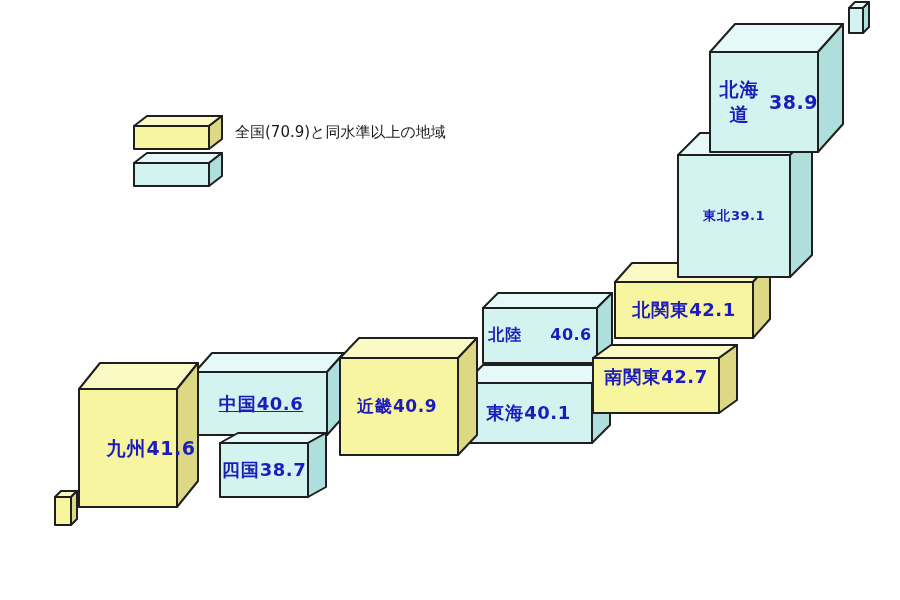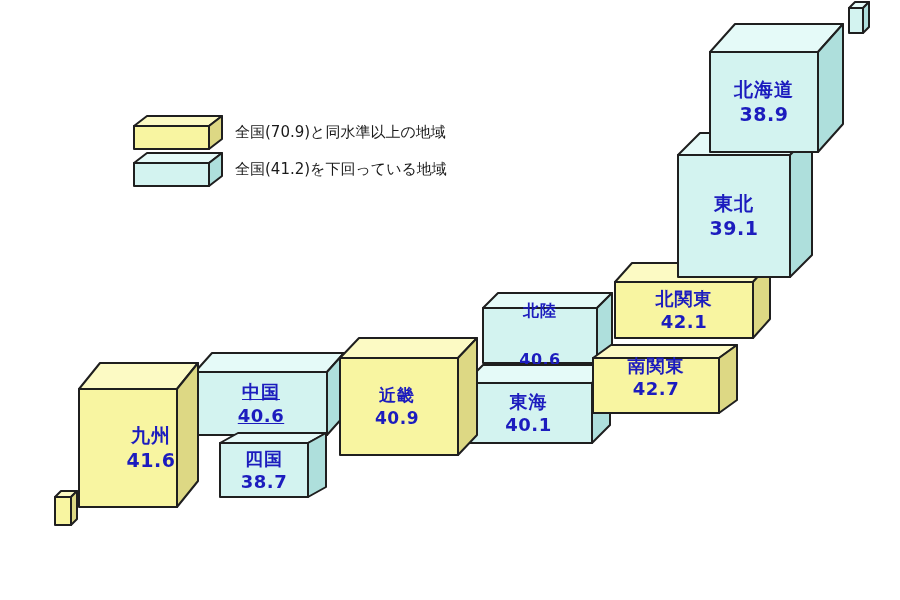--- a/index.html
+++ b/index.html
@@ -3,21 +3,21 @@
 <meta charset="utf-8">
 <style>
   html,body{margin:0;padding:0;background:#ffffff;}
   #stage{
     position:relative;width:900px;height:600px;background:#ffffff;overflow:hidden;
     font-family:"DejaVu Sans","Liberation Sans",sans-serif;
   }
   .box3d{position:absolute;}
   .box3d svg{display:block;}
   .lbl{
-    position:absolute;display:flex;flex-direction:column;align-items:center;justify-content:center;
+    position:absolute;display:flex;flex-direction:row;align-items:center;justify-content:center;
     font-weight:bold;color:#1c1cbe;line-height:1.3;text-align:center;letter-spacing:1px;
   }
   .lbl .val{letter-spacing:0.5px;}
   .legend-row{position:absolute;display:flex;align-items:center;gap:11px;}
   .legend-label{font-size:15px;color:#1a1a1a;white-space:nowrap;}
   .legend-swatch{display:inline-block;line-height:0;}
 </style>
 </head>
 <body>
 
@@ -31,41 +31,40 @@
         </svg></span>
     <span class="legend-label">全国(70.9)と同水準以上の地域</span>
   </div>
 
   <div class="legend-row" style="left:132px;top:151px;">
     <span class="legend-swatch" id="swatch-below"><svg width="92" height="37" viewBox="0 0 92 37">
           <polygon points="2,12 15,2 90,2 77,12" fill="#e5faf8" stroke="#1f1f1f" stroke-width="2" stroke-linejoin="round"></polygon>
           <polygon points="77,12 90,2 90,25 77,35" fill="#aedfdc" stroke="#1f1f1f" stroke-width="2" stroke-linejoin="round"></polygon>
           <rect x="2" y="12" width="75" height="23" fill="#d3f3f0" stroke="#1f1f1f" stroke-width="2" stroke-linejoin="round"></rect>
         </svg></span>
-    <span class="legend-label">全国(41.2)を下回っている地域</span>
   </div>
 
 <div class="box3d" style="left: 708px; top: 22px; z-index: 10;">
       <svg width="137" height="132" viewBox="0 0 137 132">
         <polygon points="2,30 27,2 135,2 110,30" fill="#e5faf8" stroke="#1f1f1f" stroke-width="2" stroke-linejoin="round"></polygon>
         <polygon points="110,30 135,2 135,102 110,130" fill="#aedfdc" stroke="#1f1f1f" stroke-width="2" stroke-linejoin="round"></polygon>
         <rect x="2" y="30" width="108" height="100" fill="#d3f3f0" stroke="#1f1f1f" stroke-width="2" stroke-linejoin="round"></rect>
       </svg>
       <div class="lbl" style="left:2px;top:30px;width:108px;height:100px;font-size:19px;">
         <div>北海道</div>
         <div class="val">38.9</div>
       </div>
     </div>
     <div class="box3d" style="left: 676px; top: 131px; z-index: 9;">
       <svg width="138" height="148" viewBox="0 0 138 148">
         <polygon points="2,24 24,2 136,2 114,24" fill="#e5faf8" stroke="#1f1f1f" stroke-width="2" stroke-linejoin="round"></polygon>
         <polygon points="114,24 136,2 136,124 114,146" fill="#aedfdc" stroke="#1f1f1f" stroke-width="2" stroke-linejoin="round"></polygon>
         <rect x="2" y="24" width="112" height="122" fill="#d3f3f0" stroke="#1f1f1f" stroke-width="2" stroke-linejoin="round"></rect>
       </svg>
-      <div class="lbl" style="left:2px;top:24px;width:112px;height:122px;font-size:19px;">
+      <div class="lbl" style="left:2px;top:24px;width:112px;height:122px;font-size:13px;">
         <div>東北</div>
         <div class="val">39.1</div>
       </div>
     </div>
     <div class="box3d" style="left: 613px; top: 261px; z-index: 8;">
       <svg width="159" height="79" viewBox="0 0 159 79">
         <polygon points="2,21 19,2 157,2 140,21" fill="#fcfac4" stroke="#1f1f1f" stroke-width="2" stroke-linejoin="round"></polygon>
         <polygon points="140,21 157,2 157,58 140,77" fill="#ddd884" stroke="#1f1f1f" stroke-width="2" stroke-linejoin="round"></polygon>
         <rect x="2" y="21" width="138" height="56" fill="#f8f5a1" stroke="#1f1f1f" stroke-width="2" stroke-linejoin="round"></rect>
       </svg>

